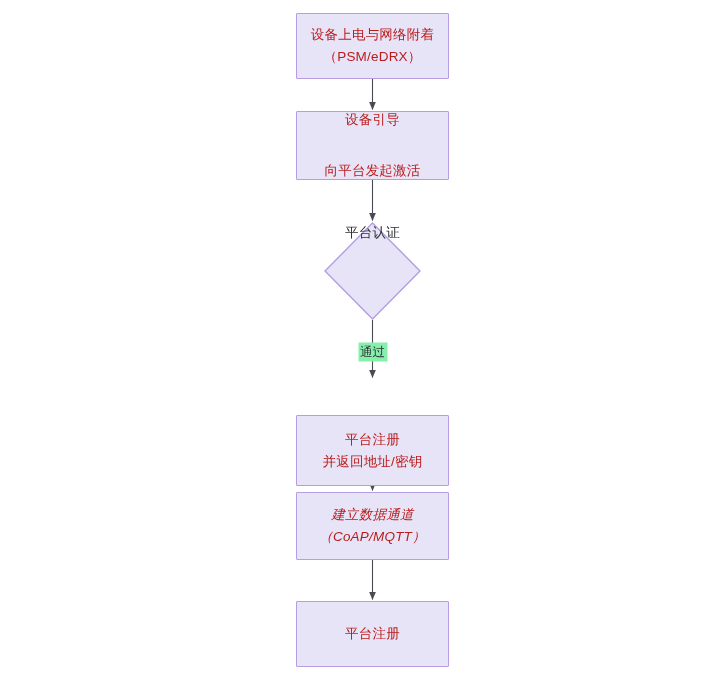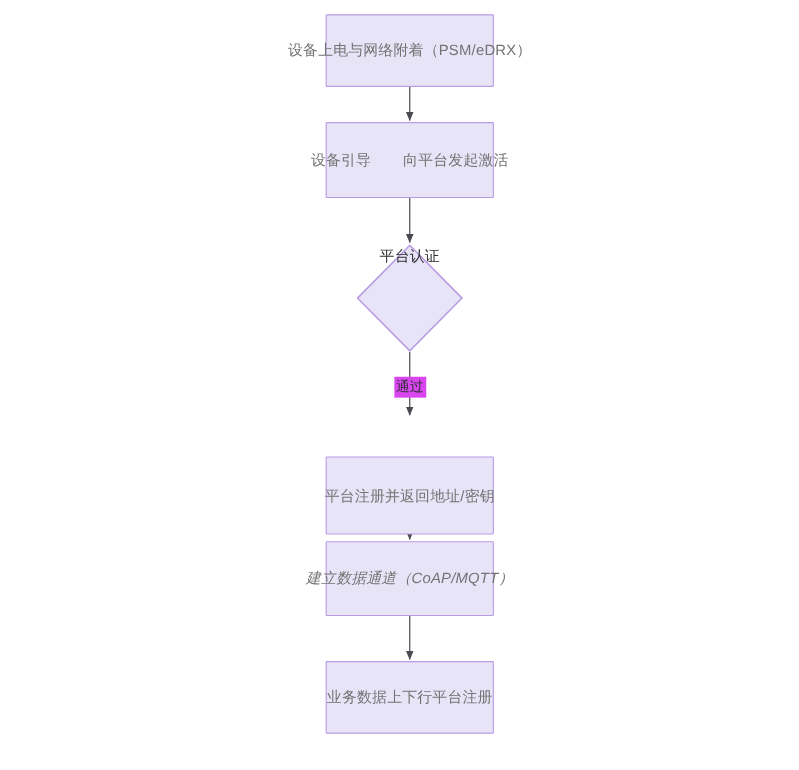--- a/index.html
+++ b/index.html
@@ -17,26 +17,27 @@
   #flowchart-canvas {
     position: relative;
     width: 726px;
     height: 700px;
     background: #ffffff;
   }
   .node {
     position: absolute;
     box-sizing: border-box;
     display: flex;
+    flex-direction: column;
     align-items: center;
     justify-content: center;
     text-align: center;
     font-size: 13.5px;
     line-height: 22px;
-    color: #737373;
+    color: #b91c1c;
     letter-spacing: 0.2px;
     white-space: nowrap;
   }
   .node.process {
     background: #e8e4f8;
     border: 1.4px solid #b79ce4;
     border-radius: 1px;
   }
   .node-line {
     display: block;
@@ -68,21 +69,21 @@
   .edge-layer {
     position: absolute;
     left: 0;
     top: 0;
     width: 726px;
     height: 700px;
     pointer-events: none;
   }
   .edge-label {
     position: absolute;
-    background: #d946ef;
+    background: #86efac;
     font-size: 12.5px;
     line-height: 17px;
     color: #2f2f33;
     padding: 1px 2px;
     white-space: nowrap;
     transform: translate(-50%, -50%);
     z-index: 3;
   }
 </style>
 </head>
@@ -137,17 +138,16 @@
     <span class="node-line">平台注册</span>
     <span class="node-line">并返回地址/密钥</span>
   </div>
 
   <div class="node process" style="left:296px; top:492px; width:153px; height:68px;font-style:italic;">
     <span class="node-line">建立数据通道</span>
     <span class="node-line">（CoAP/MQTT）</span>
   </div>
 
   <div class="node process" style="left:296px; top:601px; width:153px; height:66px;">
-    <span class="node-line">业务数据上下行</span>
     <span class="node-line">平台注册</span>
   </div>
 
 </div>
 
 </body></html>

